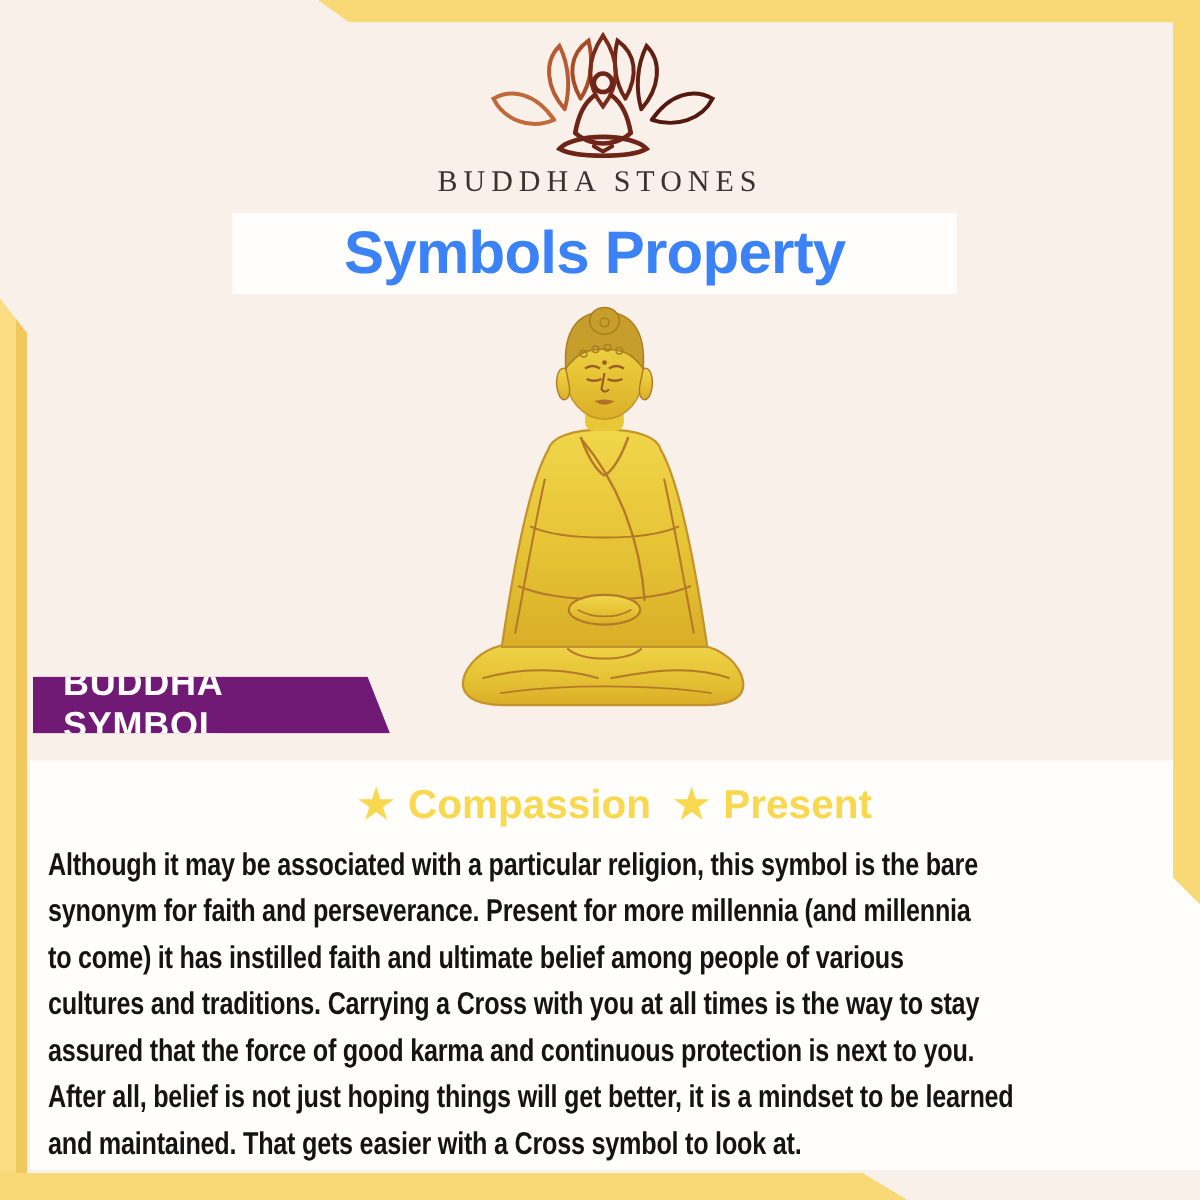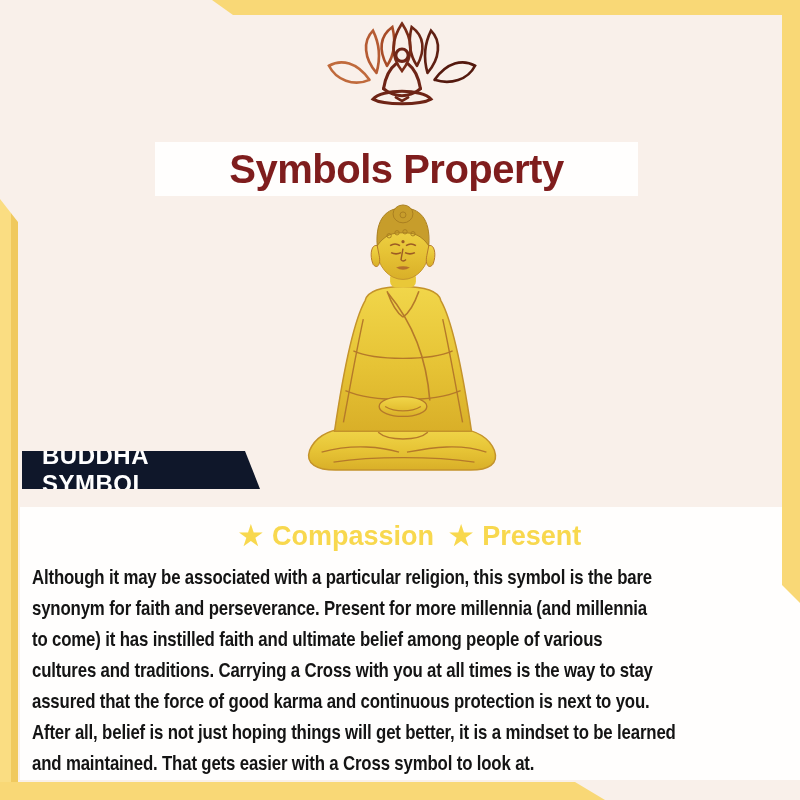--- a/index.html
+++ b/index.html
@@ -22,28 +22,28 @@
   
   .logo{position:absolute;left:322px;top:20px;width:160px;height:88px;}
   .brand-name{position:absolute;left:0;top:110px;width:800px;text-align:center;
       font-family:"Liberation Serif",serif;font-size:20px;letter-spacing:4px;
       color:#3c3330;}
 
   
   .title-band{position:absolute;left:155px;top:142px;width:483px;height:54px;
       background:#fffefd;display:flex;align-items:center;justify-content:center;}
   .page-title{margin:0;font-size:40px;font-weight:bold;letter-spacing:-0.5px;
-      color:#7f1d1d;}
+      color:#3b82f6;}
 
   
   .buddha{position:absolute;left:293px;top:202px;width:220px;height:273px;}
 
   
   .label-banner{position:absolute;left:22px;top:451px;width:238px;height:38px;
-      background:#0f172a;clip-path:polygon(0 0,calc(100% - 15px) 0,100% 100%,0 100%);
+      background:#701a75;clip-path:polygon(0 0,calc(100% - 15px) 0,100% 100%,0 100%);
       display:flex;align-items:center;}
   .label-text{color:#ffffff;font-size:24px;font-weight:bold;letter-spacing:0.5px;
       padding-left:20px;}
 
   
   .content-box{position:absolute;left:20px;top:507px;width:780px;height:273px;
       background:#fffefd;z-index:1;}
   .subtitle{margin-top:13px;text-align:center;font-size:27px;font-weight:bold;
       color:#f8d84e;white-space:nowrap;}
   .sub-star{margin-right:9px;}
@@ -75,20 +75,21 @@
     <path d="M102 52 C112 34 110 18 96 8 C92 24 94 40 102 52" stroke="#6b2414" stroke-width="3"></path>
 
     <path d="M85 4 C73 22 71 40 85 58 C99 40 97 22 85 4 Z" stroke="#7a2c18" stroke-width="3"></path>
 
     <circle cx="85" cy="40" r="7" stroke="#6e2416" stroke-width="3.5"></circle>
     <path d="M78 50 C70 56 66 66 64 78 M92 50 C100 56 104 66 106 78" stroke="#6e2416" stroke-width="3.5"></path>
     <path d="M64 78 C70 84 80 86 85 86 C90 86 100 84 106 78" stroke="#6e2416" stroke-width="3.5"></path>
     <path d="M52 90 C62 78 108 78 118 90 C106 97 64 97 52 90 Z" stroke="#6e2416" stroke-width="3.5"></path>
     <path d="M78 88 L85 92 L92 88" stroke="#6e2416" stroke-width="3"></path>
   </svg>
+  <div class="brand-name">BUDDHA STONES</div>
 
   <div class="title-band">
     <h1 class="page-title">Symbols Property</h1>
   </div>
 
   <svg class="buddha" viewBox="0 0 220 275">
     <defs>
       <linearGradient id="gold" x1="0" y1="0" x2="0" y2="1">
         <stop offset="0" stop-color="#f1d64a"></stop>
         <stop offset="0.55" stop-color="#e6c335"></stop>

